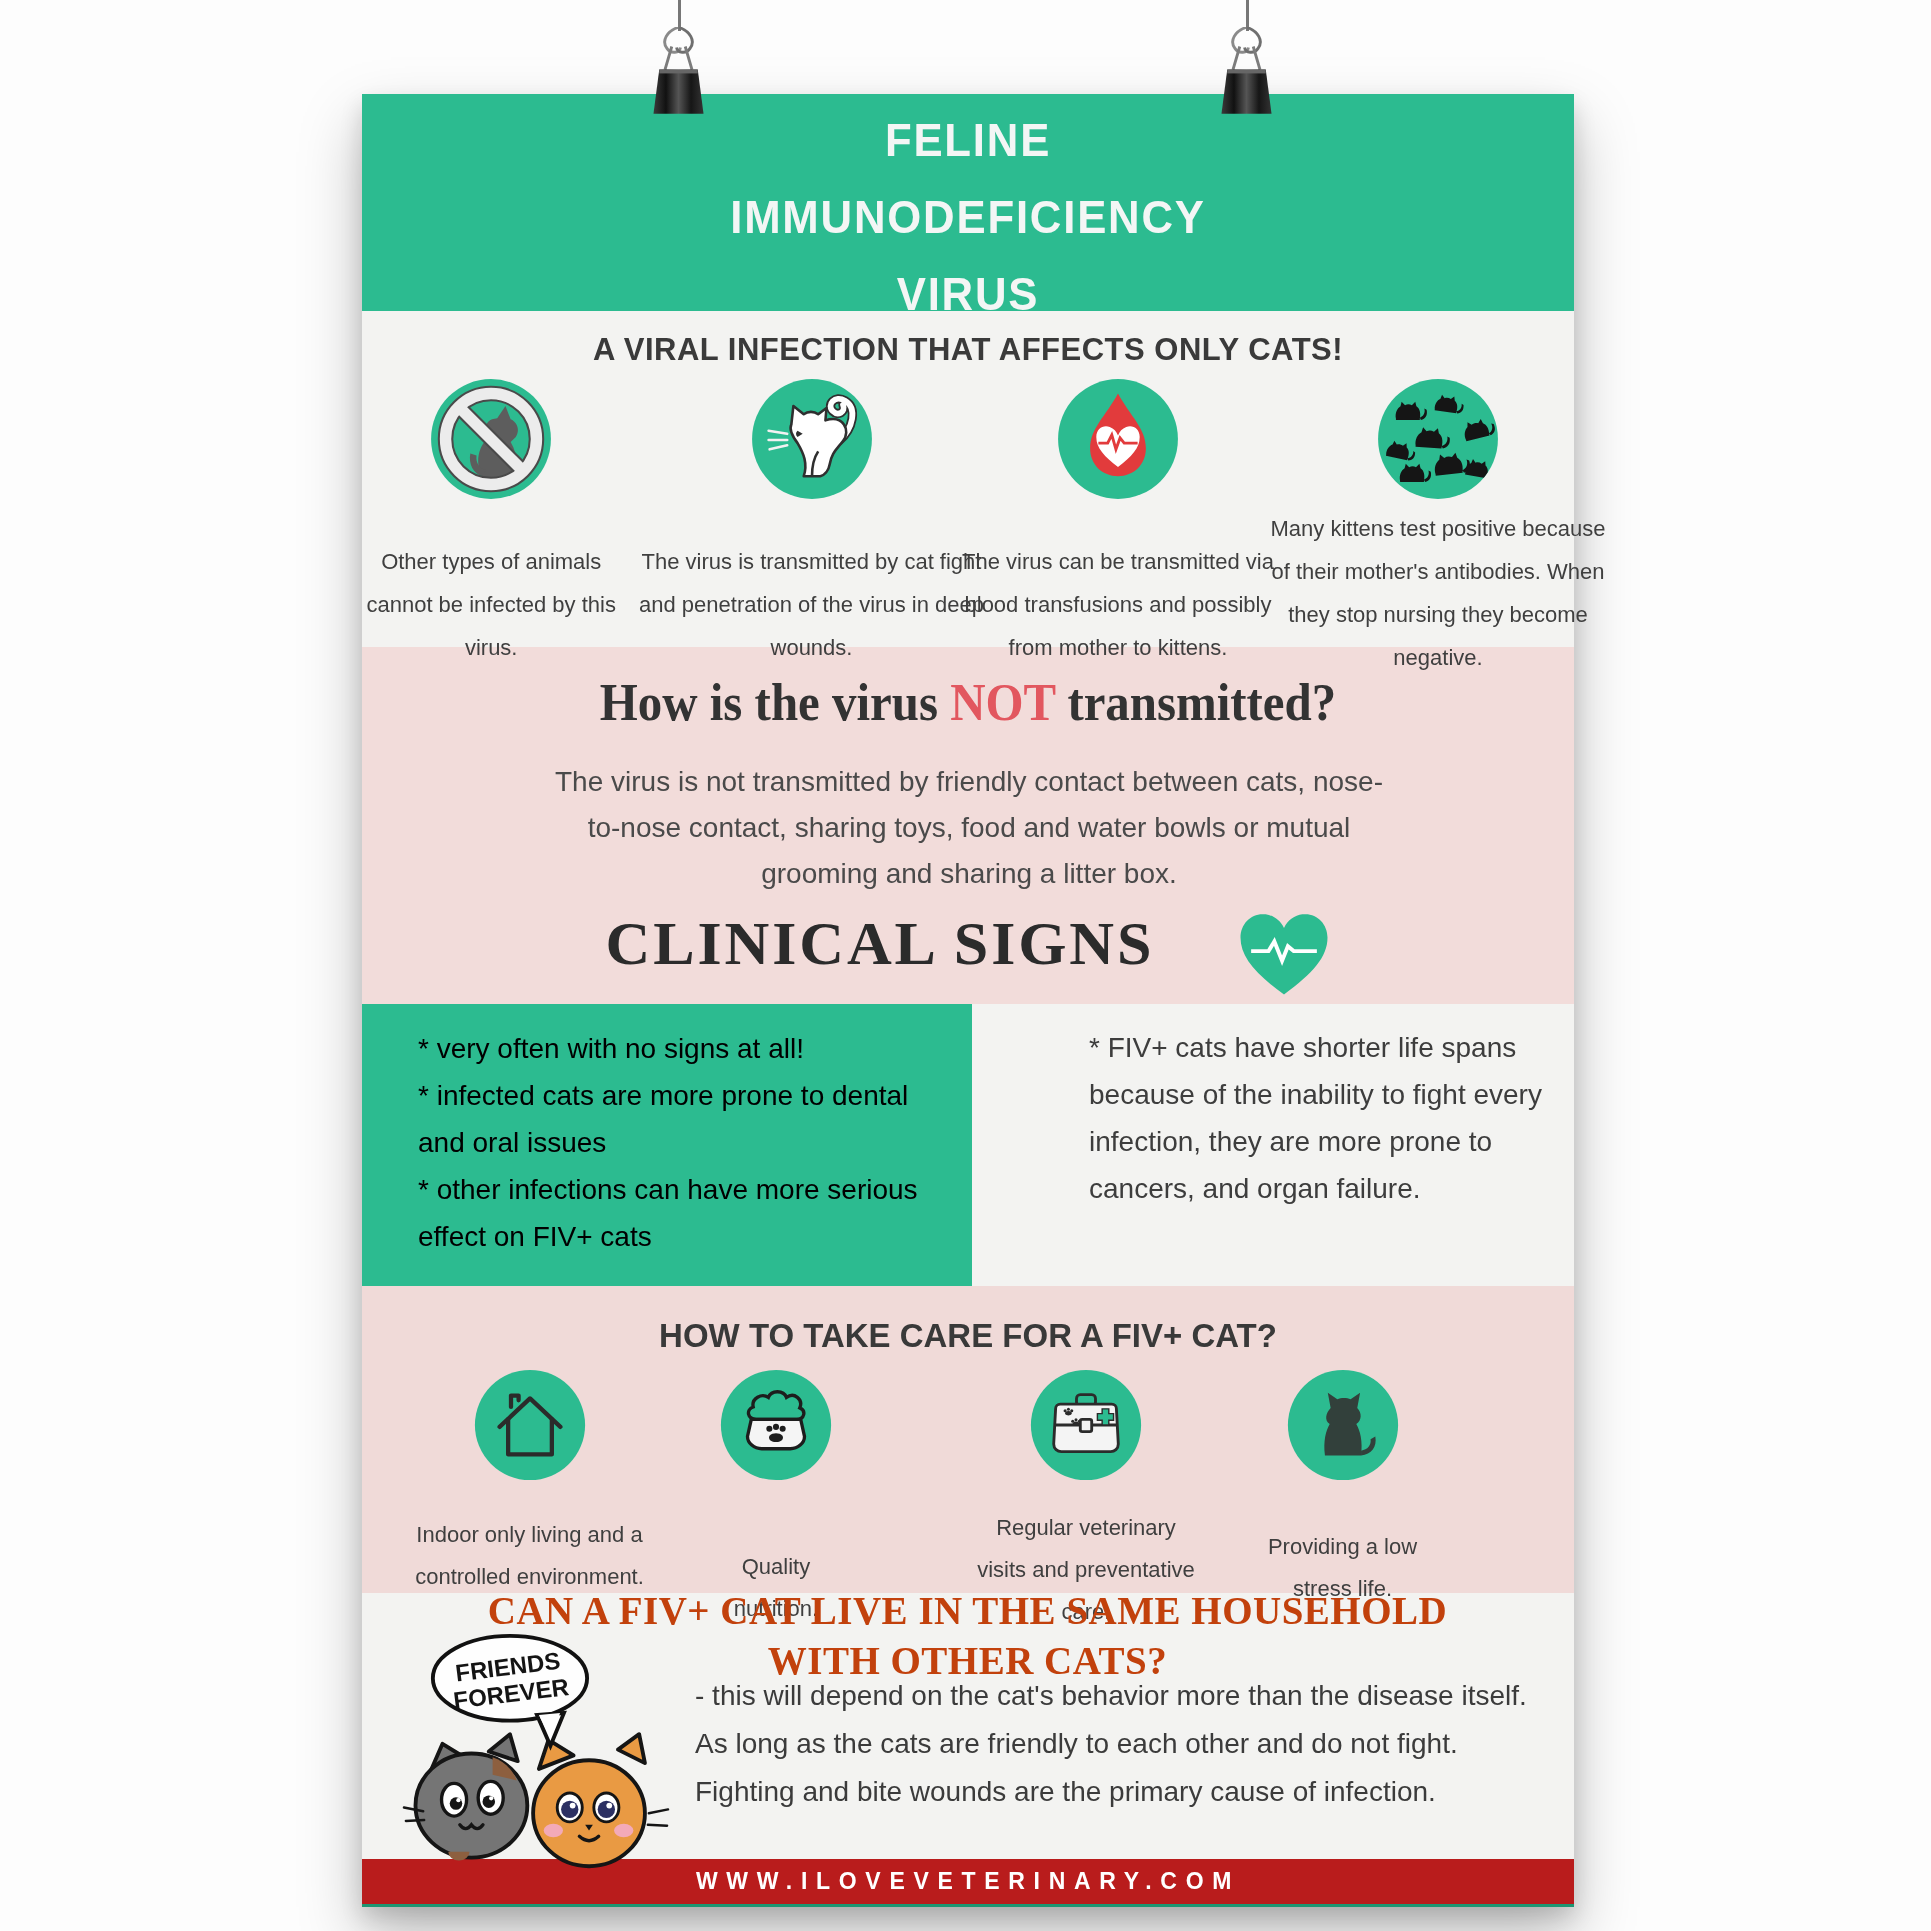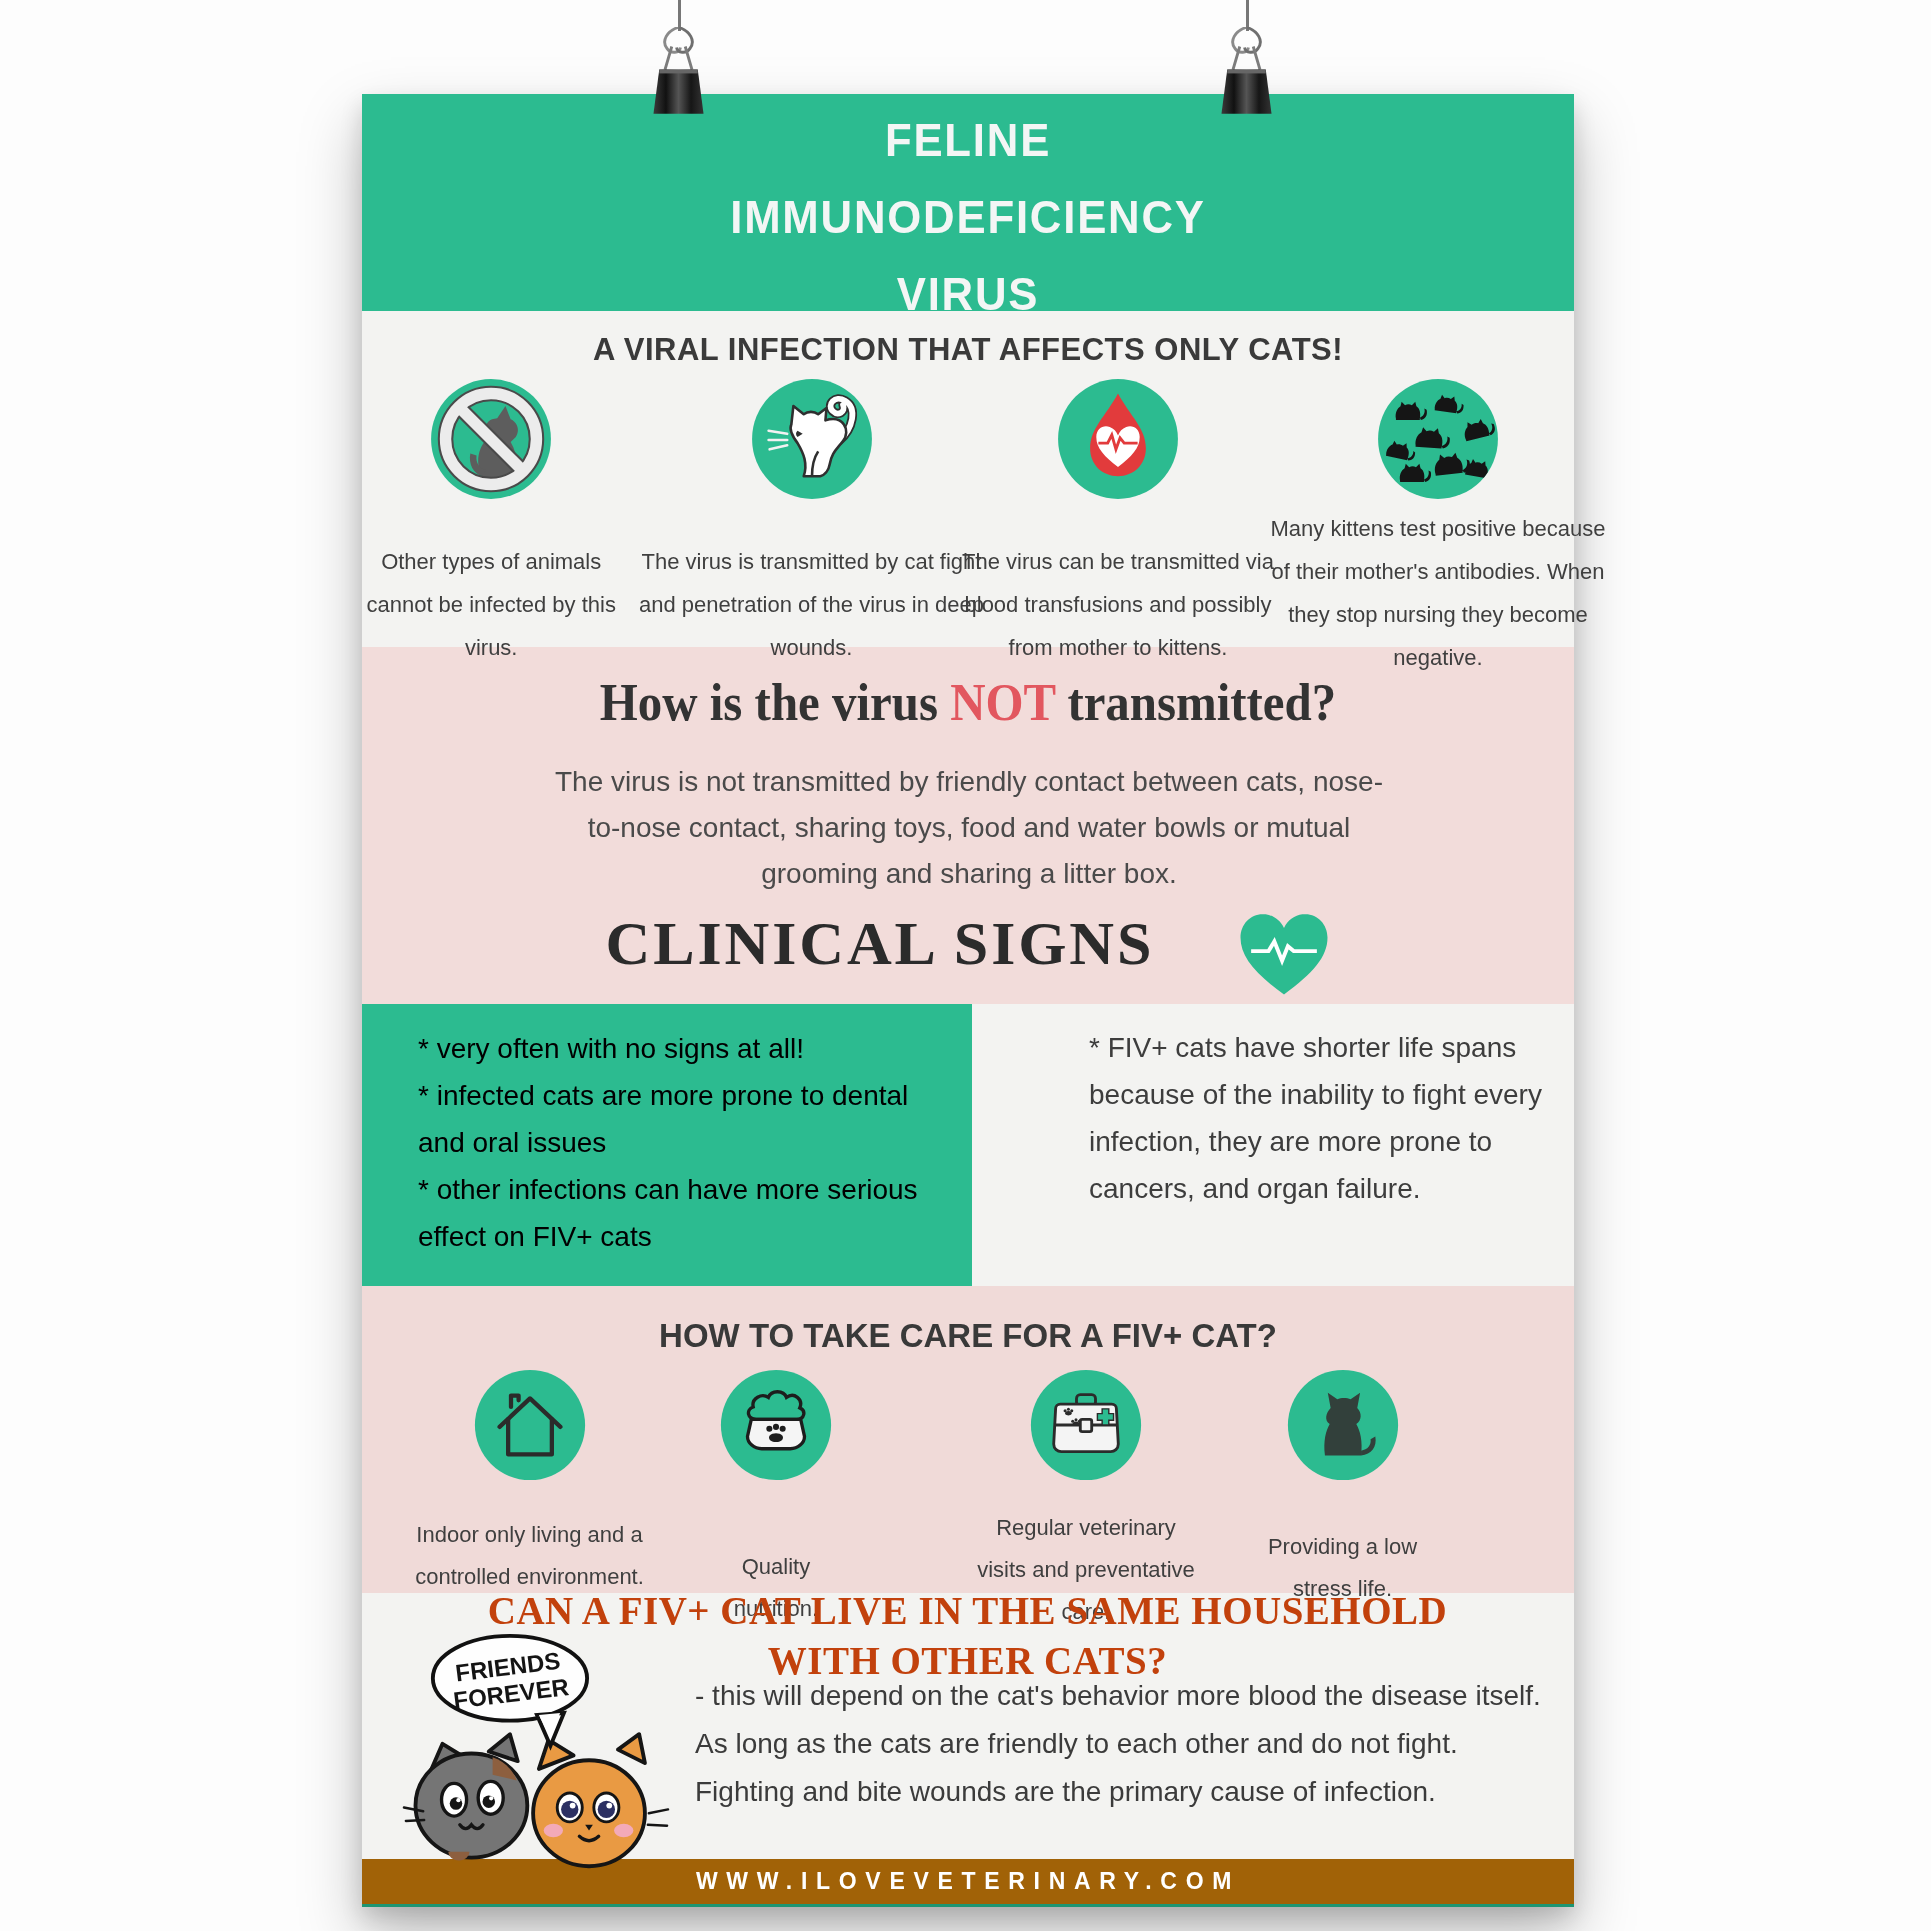--- a/index.html
+++ b/index.html
@@ -11,21 +11,21 @@
   
   .poster{position:absolute;left:362px;top:94px;width:1212px;height:1813px;background:#f3f3f1;
           box-shadow:0 29px 58px rgba(0,0,0,.25), 0 9.7px 21px rgba(0,0,0,.14);}
   .sec{position:absolute;left:0;width:100%;}
   .sec-header{top:0;height:217px;background:#2cbb90;}
   .sec-white1{top:217px;height:336px;background:#f3f3f1;}
   .sec-pink1{top:553px;height:357px;background:#f2dcda;}
   .sec-signs{top:910px;height:282px;background:#f3f3f1;}
   .sec-pink2{top:1192px;height:307px;background:#f0dad8;}
   .sec-white2{top:1499px;height:266px;background:#f3f3f1;}
-  .sec-footer{top:1765px;height:45px;background:#a16207;display:flex;align-items:center;justify-content:center;}
+  .sec-footer{top:1765px;height:45px;background:#b91c1c;display:flex;align-items:center;justify-content:center;}
   .bottom-strip{top:1810px;height:2.9px;background:#1d9672;}
 
   .title-block{position:absolute;top:7.7px;left:0;width:100%;text-align:center;color:#f3f6f5;
     font-weight:bold;font-size:46px;line-height:77px;letter-spacing:1.9px;transform:scaleX(.95);transform-origin:center;}
   .subtitle{position:absolute;top:238px;left:0;width:100%;text-align:center;color:#3a3a3a;
     font-weight:bold;font-size:31px;letter-spacing:0.5px;}
 
   .t-col{position:absolute;top:283px;text-align:center;}
   .t-col svg{display:block;margin:0 auto;}
   .caption{font-size:22px;line-height:43px;color:#3f3f3f;}
@@ -289,21 +289,21 @@
         </g>
 
         <ellipse cx="118" cy="48" rx="80" ry="44" fill="#fefefe" stroke="#111" stroke-width="4"></ellipse>
         <path d="M146 86 L160 118 L174 84 Z" fill="#fefefe" stroke="#111" stroke-width="4"></path>
         <path d="M148 86 L160 110 L170 84 Z" fill="#fefefe"></path>
       </svg>
       <div class="bubble-text">FRIENDS FOREVER</div>
     </div>
 
     <div class="body-block">
-      <p>- this will depend on the cat's behavior more blood the disease itself.</p>
+      <p>- this will depend on the cat's behavior more than the disease itself.</p>
       <p>As long as the cats are friendly to each other and do not fight.</p>
       <p>Fighting and bite wounds are the primary cause of infection.</p>
     </div>
   </div>
 
   <div class="string" style="left:678px;"></div>
   <div class="string" style="left:1246px;"></div>
 
   <svg class="clip" style="left:640px;top:27px;" viewBox="0 0 80 92">
     <defs>

